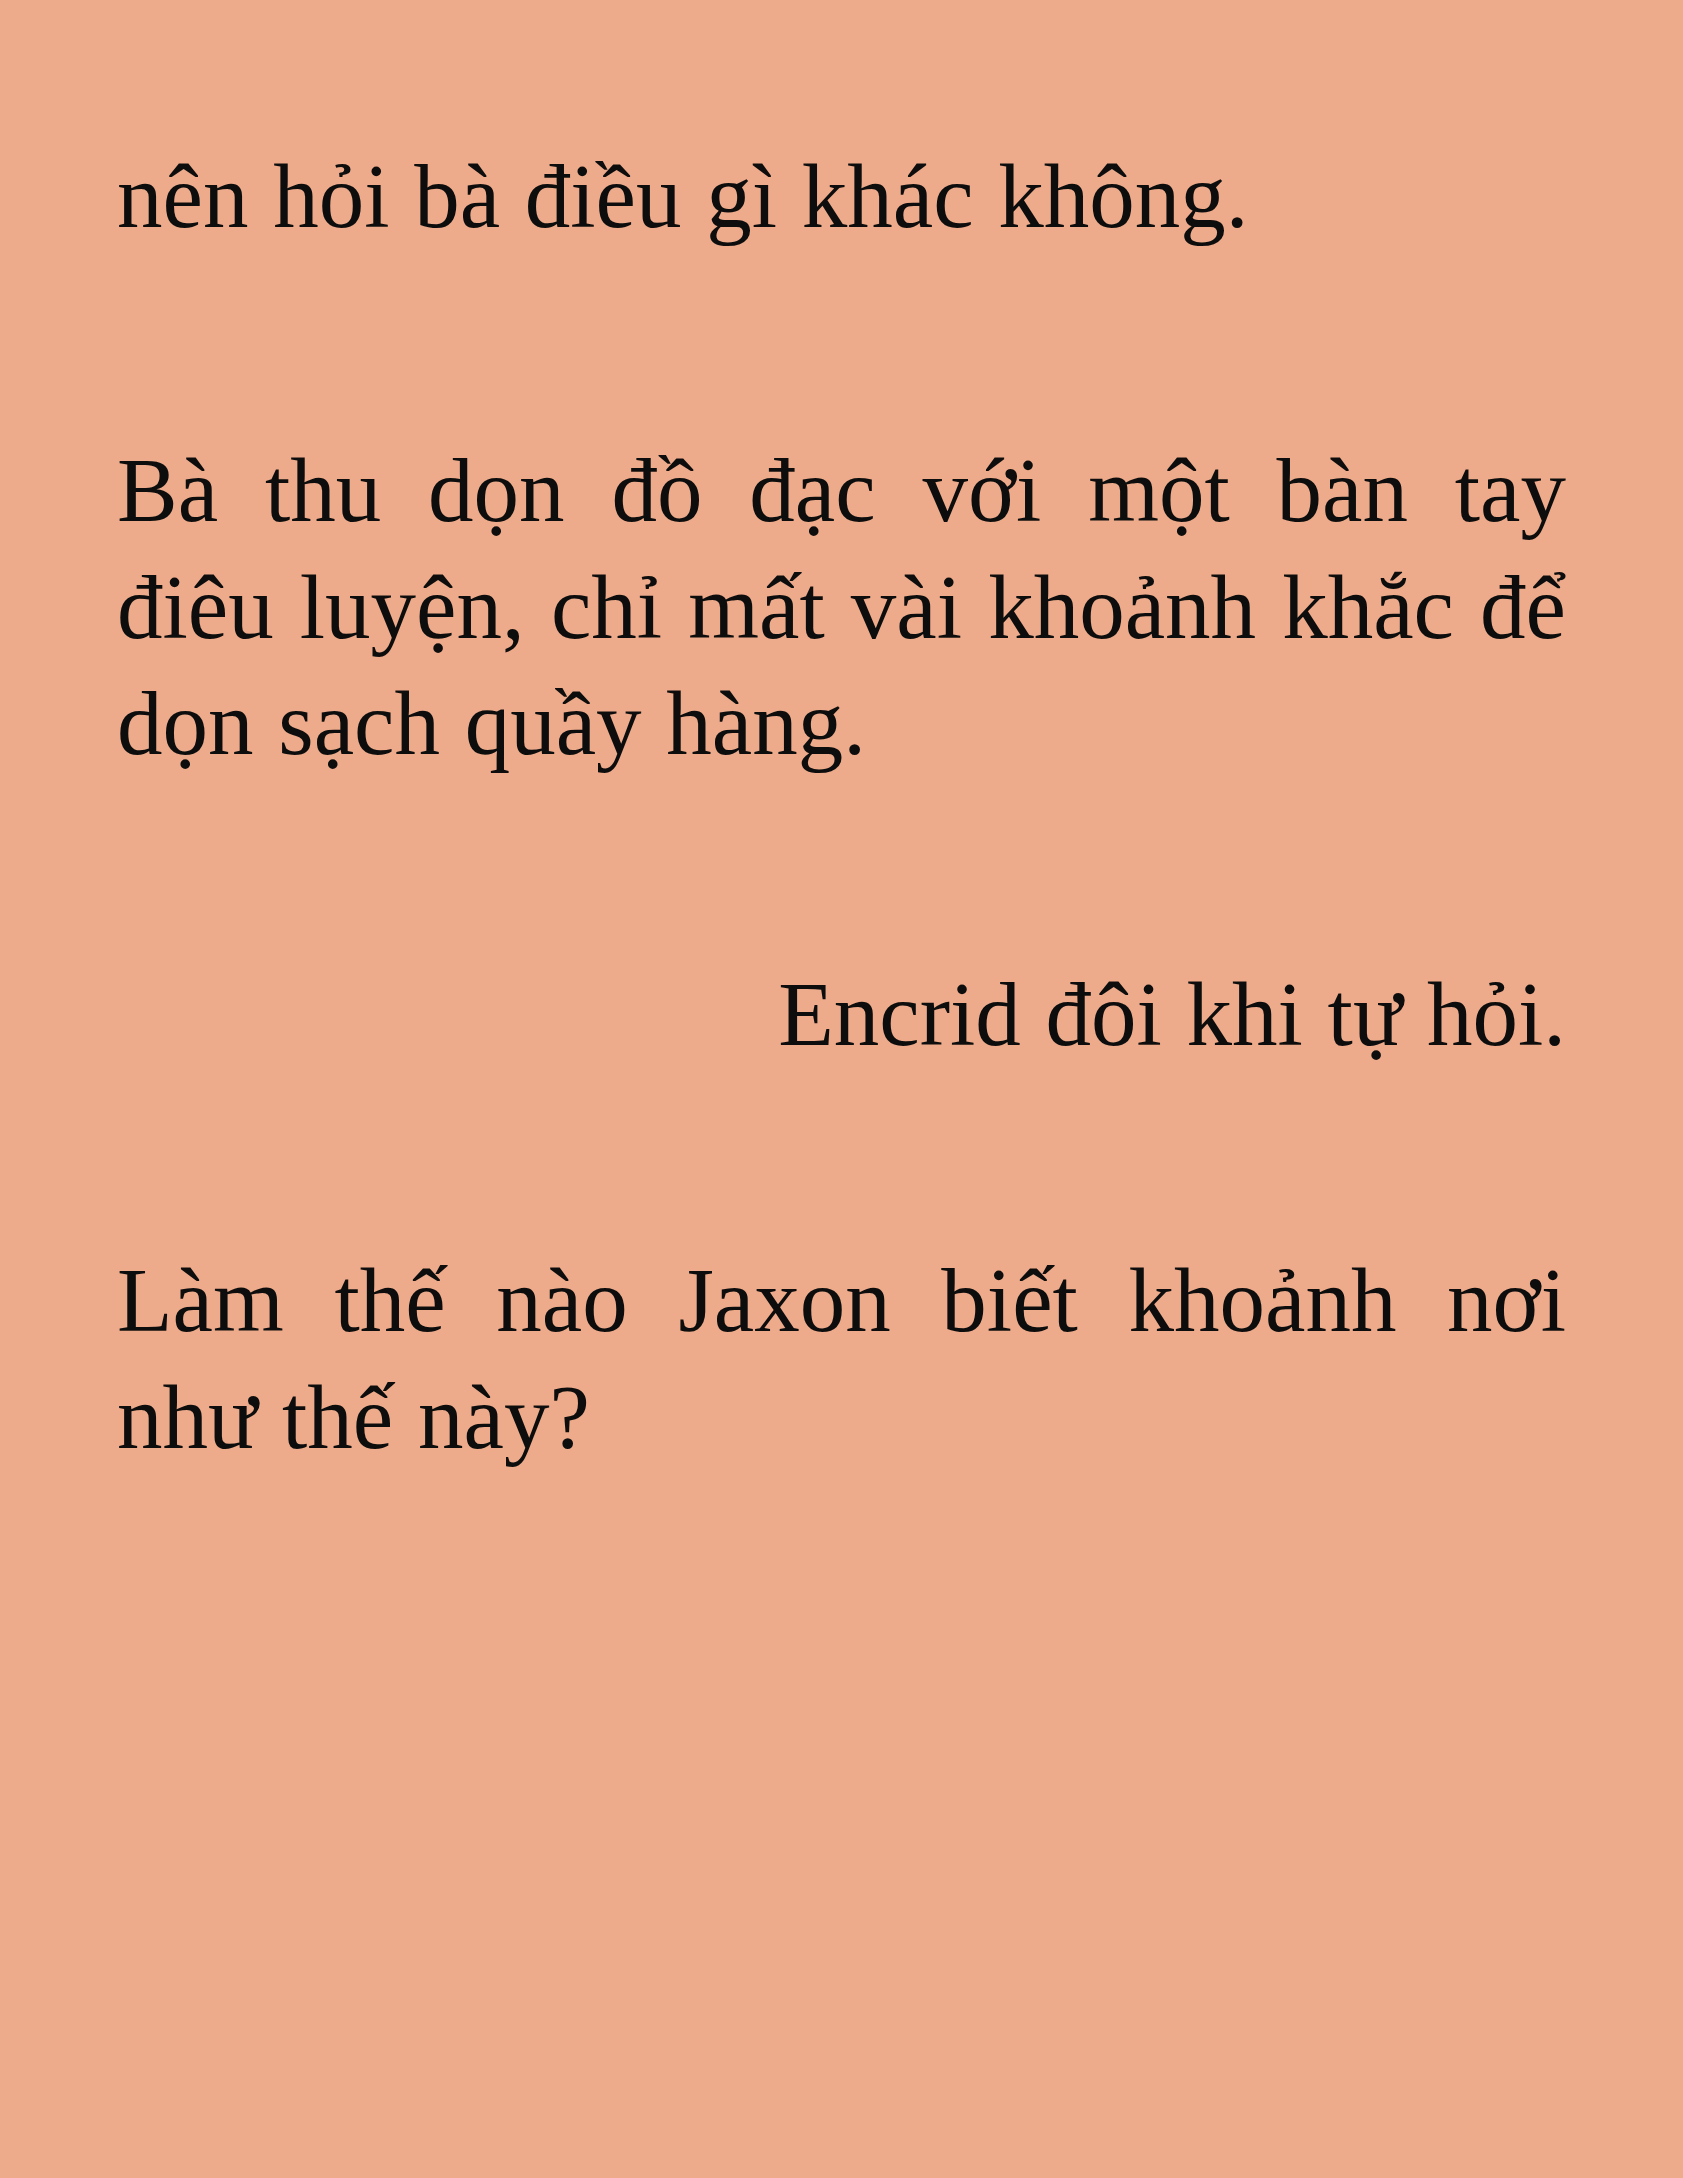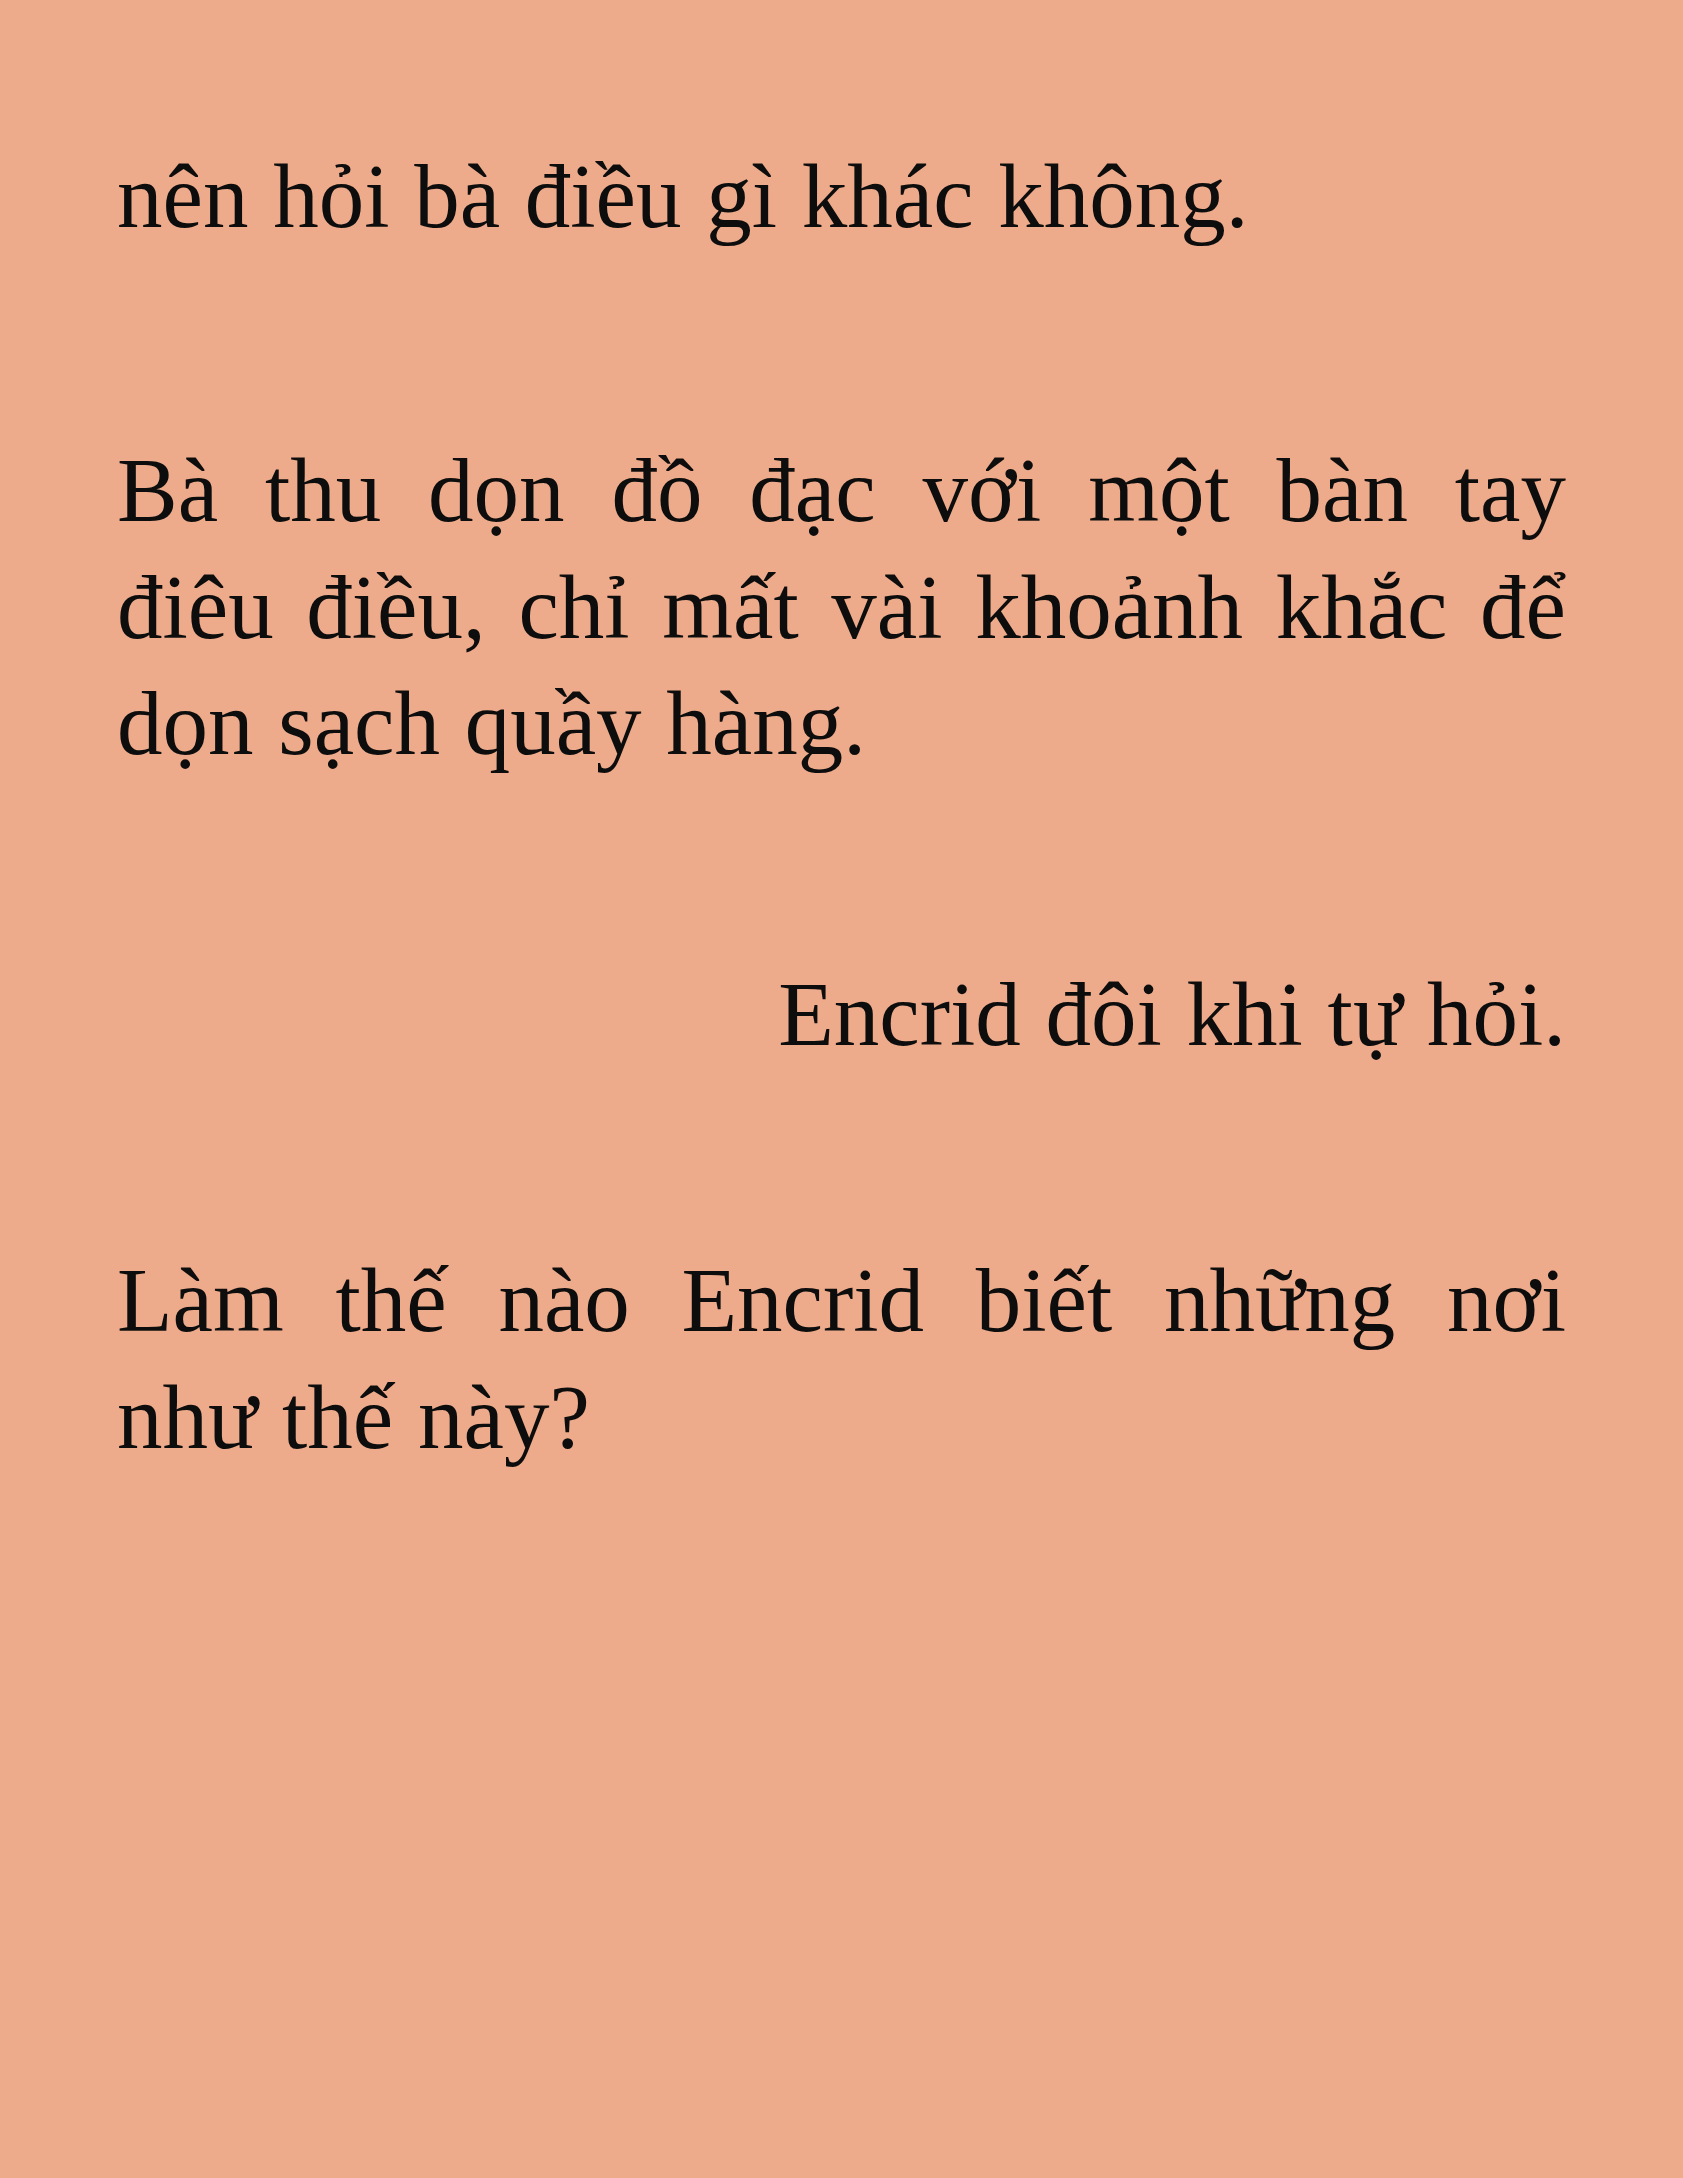--- a/index.html
+++ b/index.html
@@ -46,24 +46,24 @@
 </style>
 </head>
 <body>
 
 <div class="page">
 
   <p class="para">nên hỏi bà điều gì khác không.</p>
 
   <div class="gap-lg"></div>
 
-  <p class="para">Bà thu dọn đồ đạc với một bàn tay điêu điều, chỉ mất vài khoảnh khắc để dọn sạch quầy hàng.</p>
+  <p class="para">Bà thu dọn đồ đạc với một bàn tay điêu luyện, chỉ mất vài khoảnh khắc để dọn sạch quầy hàng.</p>
 
   <div class="gap-md"></div>
 
   <p class="para last-left">Encrid đôi khi tự hỏi.</p>
 
   <div class="gap-sm"></div>
 
-  <p class="para">Làm thế nào Encrid biết những nơi như thế này?</p>
+  <p class="para">Làm thế nào Jaxon biết khoảnh nơi như thế này?</p>
 
 </div>
 
 
 </body></html>

